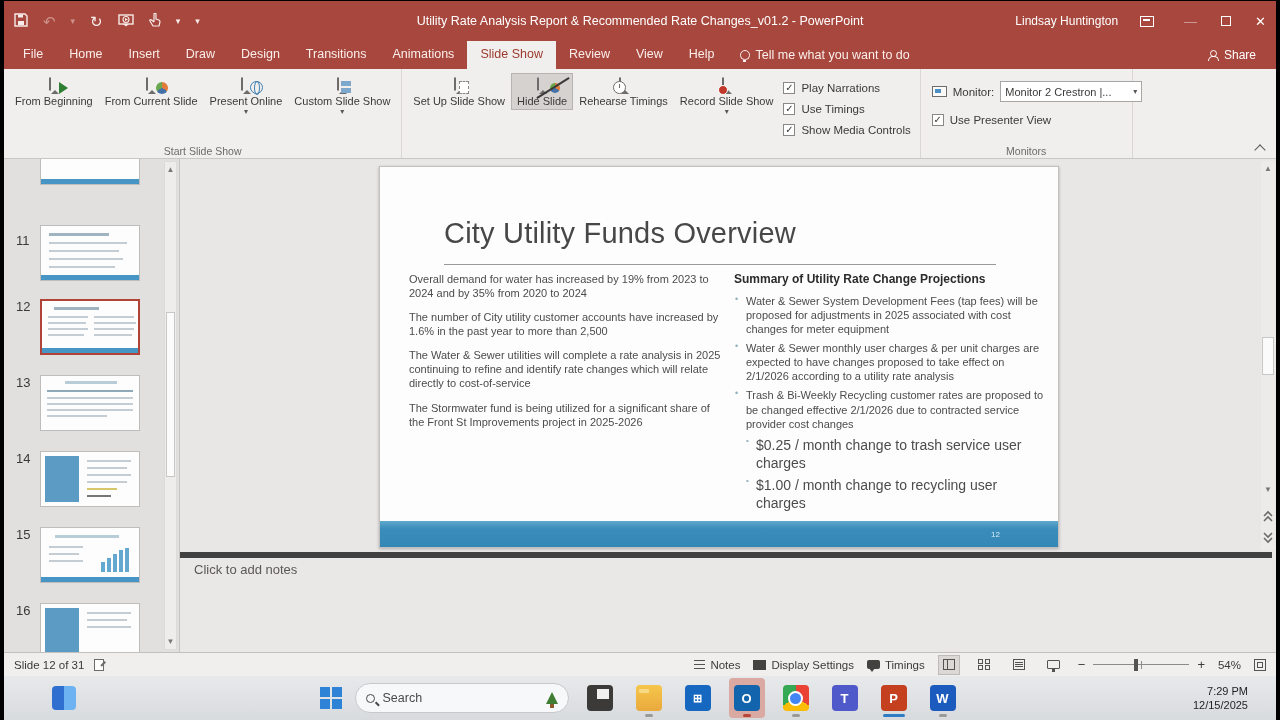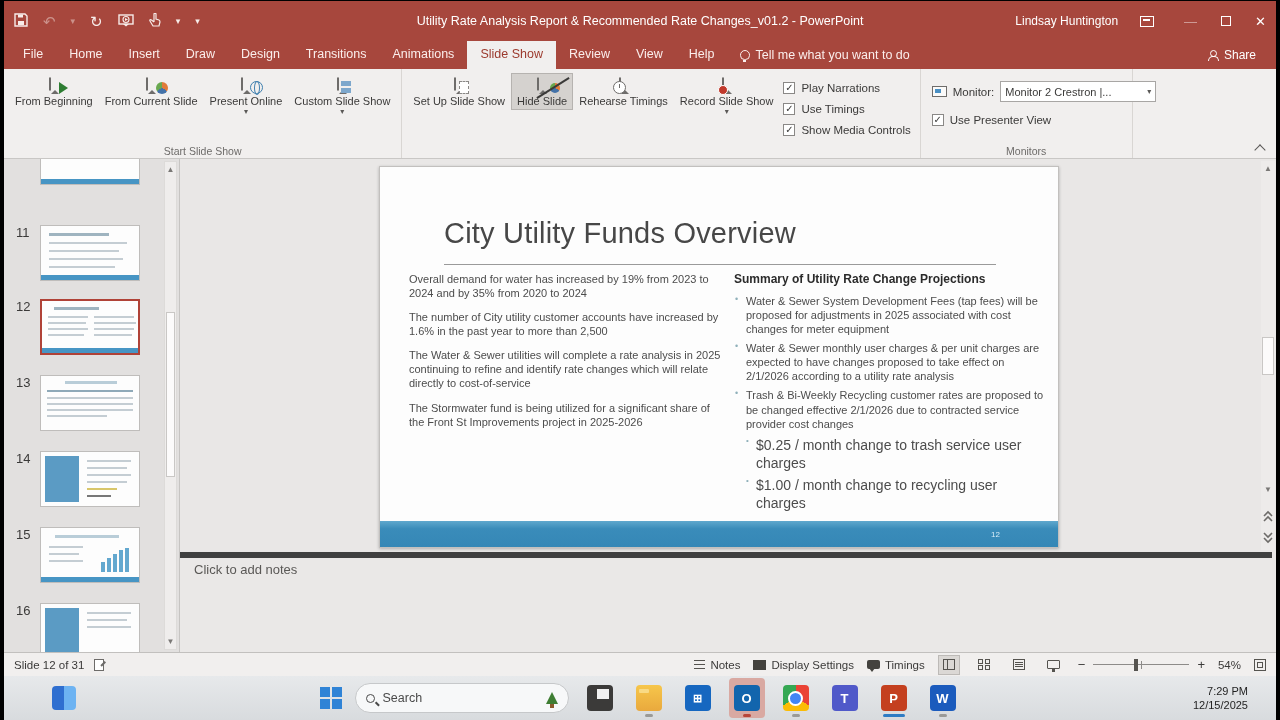--- a/index.html
+++ b/index.html
@@ -54,21 +54,21 @@
   .ric .clockface { position:absolute; right:-6px; bottom:-4px; width:13px; height:13px; border:1.5px solid #6e6c6a; border-radius:50%; background:#fff; }
   .ric .clockface::after { content:""; position:absolute; left:5px; top:2px; width:1.5px; height:4px; background:#6e6c6a; }
   .ric .reddot { position:absolute; right:-5px; bottom:-5px; width:10px; height:10px; border-radius:50%; background:#c0392b; border:1.5px solid #fff; }
   .chkcol { display:flex; flex-direction:column; justify-content:flex-start; gap:3px; padding:6px 4px 0; }
   .chk { display:flex; align-items:center; gap:6px; font-size:11.5px; color:#3b3a39; height:18px; }
   .cbox { width:12px; height:12px; background:#fff; border:1px solid #8a8886; font-size:10px; line-height:10px; color:#3b3a39; text-align:center; }
   .moncol { display:flex; flex-direction:column; gap:9px; padding:8px 6px 0; }
   .monrow { display:flex; align-items:center; gap:6px; font-size:11.5px; color:#3b3a39; }
   .mon-ic { width:15px; height:11px; border:1.5px solid #6e6c6a; background:#fbfaf9; position:relative; }
   .mon-ic::after { content:""; position:absolute; left:2px; top:2px; width:6px; height:4px; background:#4a90c4; }
-  .mselect { width:156px; height:21px; background:#fff; border:1px solid #a8a6a4; display:flex; align-items:center; font-size:11px; color:#3b3a39; padding:0 4px; justify-content:space-between; }
+  .mselect { width:142px; height:21px; background:#fff; border:1px solid #a8a6a4; display:flex; align-items:center; font-size:11px; color:#3b3a39; padding:0 4px; justify-content:space-between; }
   .collapse-chev { position:absolute; right:12px; bottom:4px; width:8px; height:8px; border-left:1.5px solid #5a5856; border-top:1.5px solid #5a5856; transform:rotate(45deg); }
 
   
   .main { position:absolute; top:158px; left:0; right:0; bottom:24px; }
 
   
   .thumbs { position:absolute; left:0; top:0; bottom:0; width:176px; background:#e2e0df; border-right:1px solid #c6c4c2; overflow:hidden; }
   .tscroll { position:absolute; right:2px; top:2px; bottom:2px; width:13px; background:#efedec; border:1px solid #dddbd9; }
   .tscroll .arr { position:absolute; left:0; right:0; text-align:center; font-size:8px; color:#7a7876; }
   .tscroll .thumbbar { position:absolute; left:1px; right:1px; top:150px; height:165px; background:#fcfbfb; border:1px solid #c9c7c5; }
@@ -313,21 +313,21 @@
     </div>
 
     <div class="main">
 
       <div class="thumbs">
         <div class="thumb-item" style="top:-24px;height:50px;">
 
           <span class="bluebar"></span>
         </div>
 
-        <span class="tnum" style="top:66px;">11</span>
+        <span class="tnum" style="top:74px;">11</span>
         <div class="thumb-item" style="top:66px;">
           <span class="ttitle" style="left:8px;top:7px;width:60px;"></span>
           <span class="tline" style="left:8px;top:16px;width:78px;"></span>
           <span class="tline" style="left:8px;top:24px;width:70px;"></span>
           <span class="tline" style="left:8px;top:32px;width:74px;"></span>
           <span class="tline" style="left:8px;top:40px;width:66px;"></span>
           <span class="bluebar"></span>
         </div>
 
         <span class="tnum" style="top:140px;">12</span>

